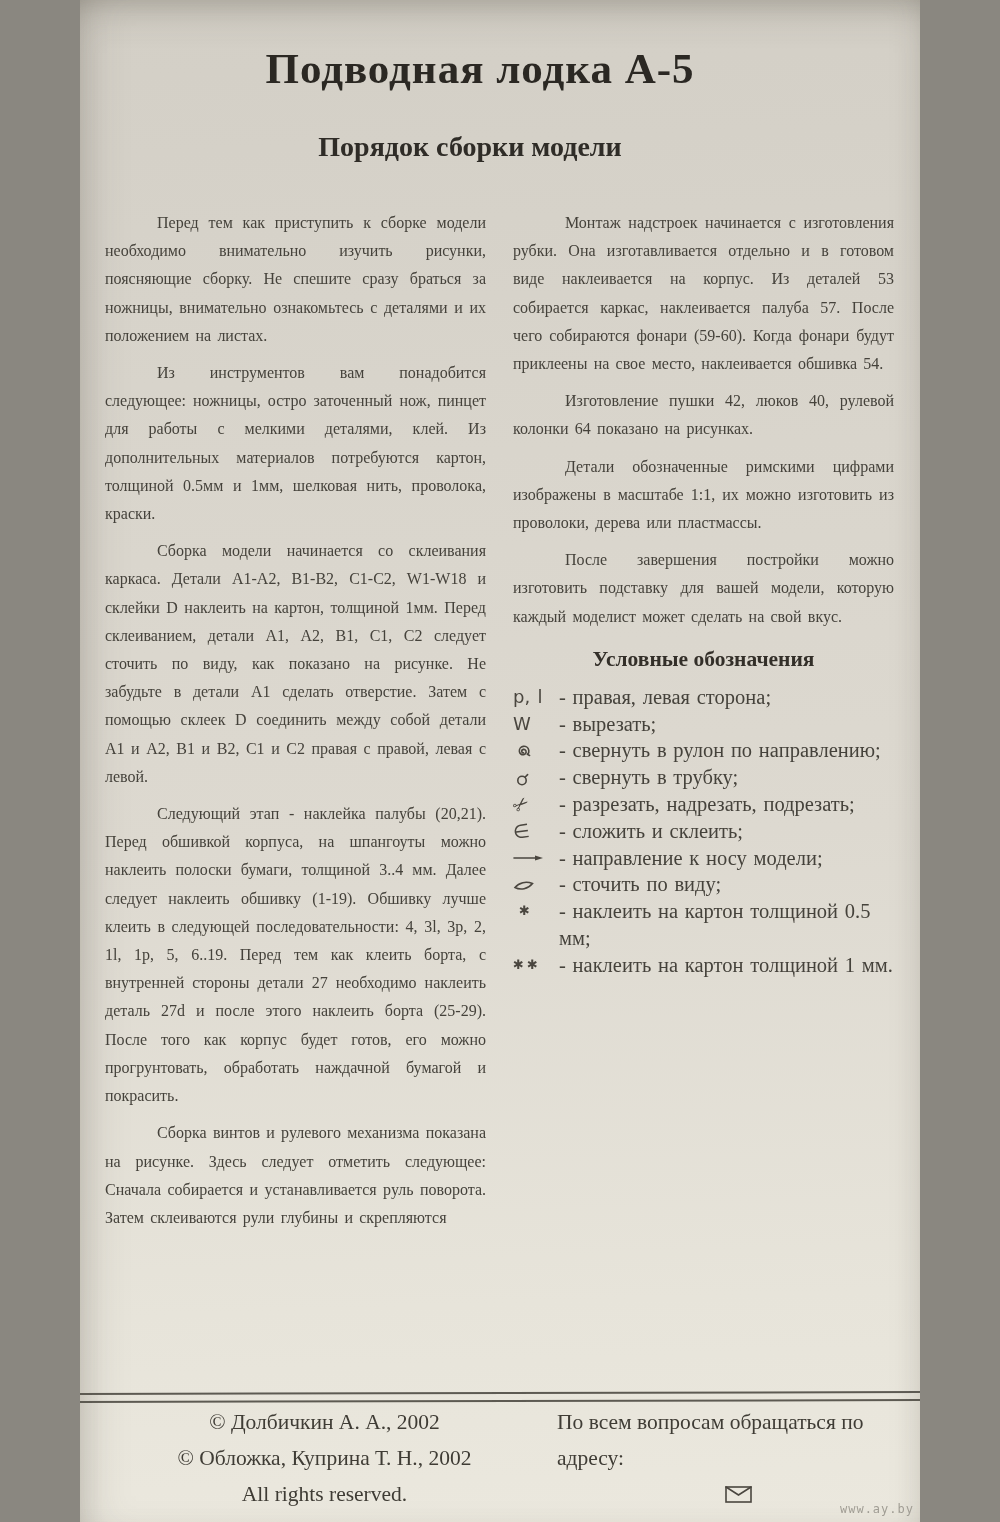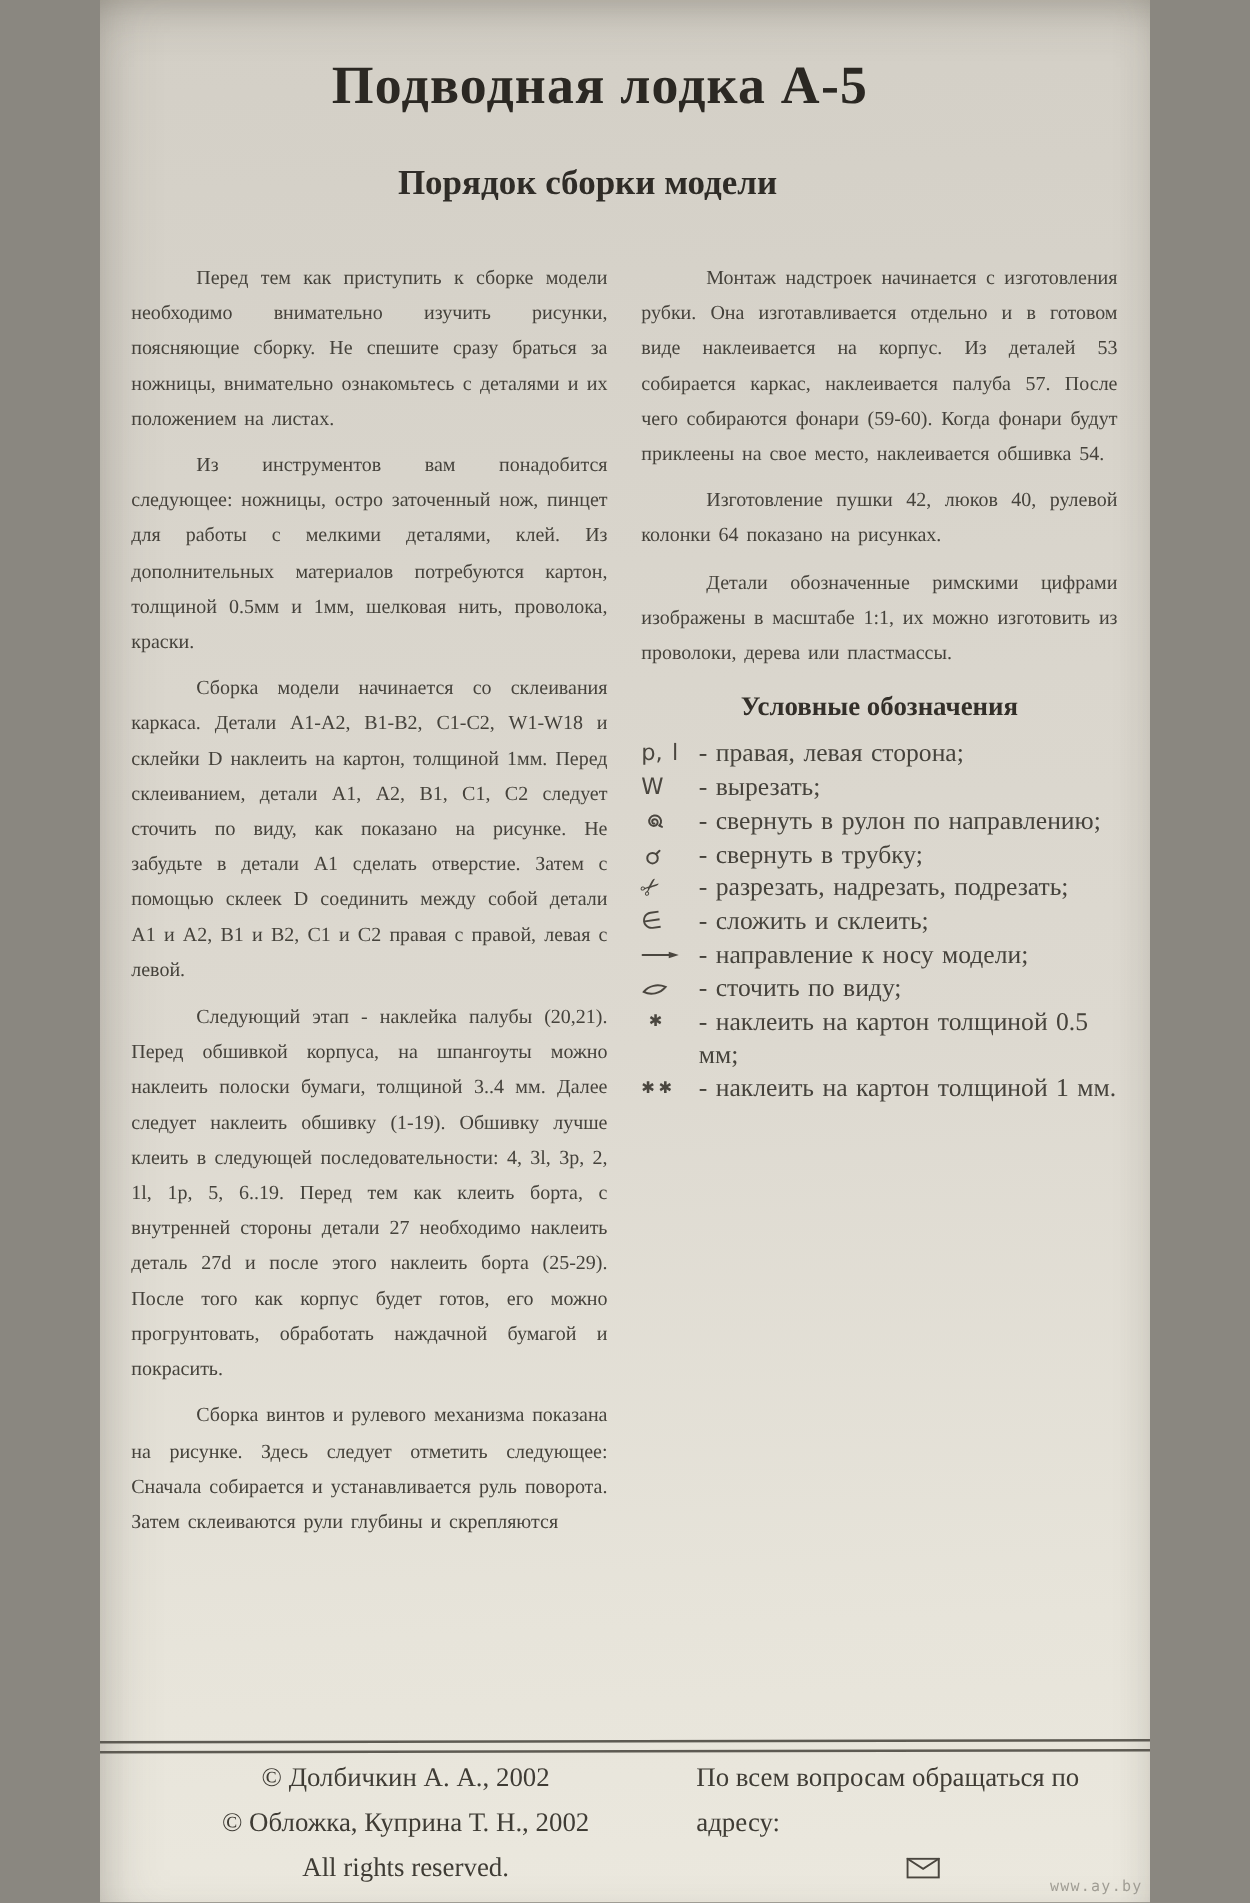--- a/index.html
+++ b/index.html
@@ -98,20 +98,21 @@
       <p class="para">Из инструментов вам понадобится следующее: ножницы, остро заточенный нож, пинцет для работы с мелкими деталями, клей. Из дополнительных материалов потребуются картон, толщиной 0.5мм и 1мм, шелковая нить, проволока, краски.</p>
       <p class="para">Сборка модели начинается со склеивания каркаса. Детали А1-А2, В1-В2, С1-С2, W1-W18 и склейки D наклеить на картон, толщиной 1мм. Перед склеиванием, детали А1, А2, В1, С1, С2 следует сточить по виду, как показано на рисунке. Не забудьте в детали А1 сделать отверстие. Затем с помощью склеек D соединить между собой детали А1 и А2, В1 и В2, С1 и С2 правая с правой, левая с левой.</p>
       <p class="para">Следующий этап - наклейка палубы (20,21). Перед обшивкой корпуса, на шпангоуты можно наклеить полоски бумаги, толщиной 3..4 мм. Далее следует наклеить обшивку (1-19). Обшивку лучше клеить в следующей последовательности: 4, 3l, 3p, 2, 1l, 1p, 5, 6..19. Перед тем как клеить борта, с внутренней стороны детали 27 необходимо наклеить деталь 27d и после этого наклеить борта (25-29). После того как корпус будет готов, его можно прогрунтовать, обработать наждачной бумагой и покрасить.</p>
       <p class="para">Сборка винтов и рулевого механизма показана на рисунке. Здесь следует отметить следующее: Сначала собирается и устанавливается руль поворота. Затем склеиваются рули глубины и скрепляются</p>
     </div>
 
     <div class="col">
       <p class="para">Монтаж надстроек начинается с изготовления рубки. Она изготавливается отдельно и в готовом виде наклеивается на корпус. Из деталей 53 собирается каркас, наклеивается палуба 57. После чего собираются фонари (59-60). Когда фонари будут приклеены на свое место, наклеивается обшивка 54.</p>
       <p class="para">Изготовление пушки 42, люков 40, рулевой колонки 64 показано на рисунках.</p>
       <p class="para">Детали обозначенные римскими цифрами изображены в масштабе 1:1, их можно изготовить из проволоки, дерева или пластмассы.</p>
+      <p class="para">После завершения постройки можно изготовить подставку для вашей модели, которую каждый моделист может сделать на свой вкус.</p>
 
       <div class="legend-heading">Условные обозначения</div>
 
       <div class="legend-row">
         <span class="legend-sym">p, l</span>
         <span class="legend-label">- правая, левая сторона;</span>
       </div>
       <div class="legend-row">
         <span class="legend-sym">W</span>
         <span class="legend-label">- вырезать;</span>

